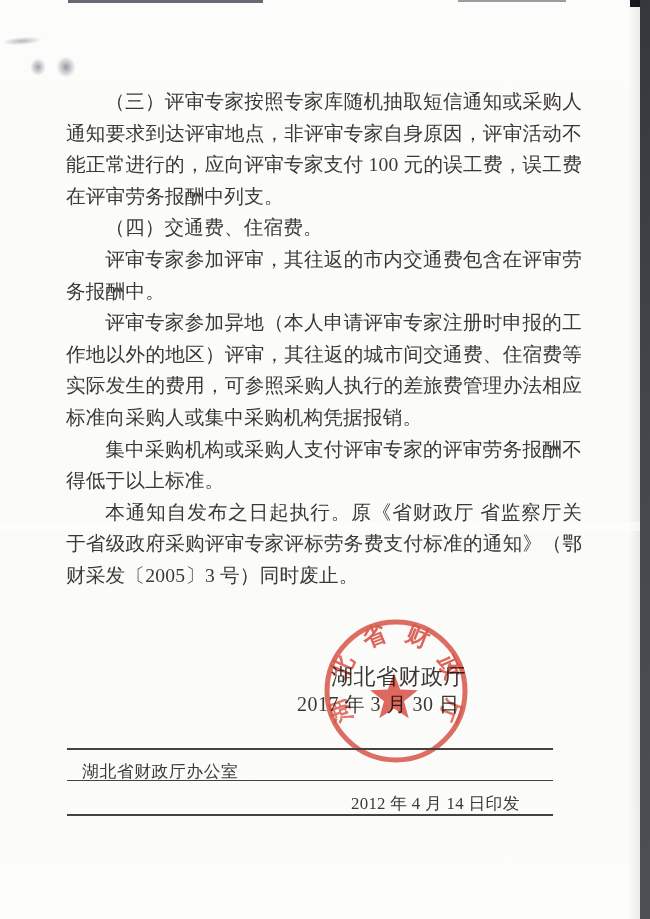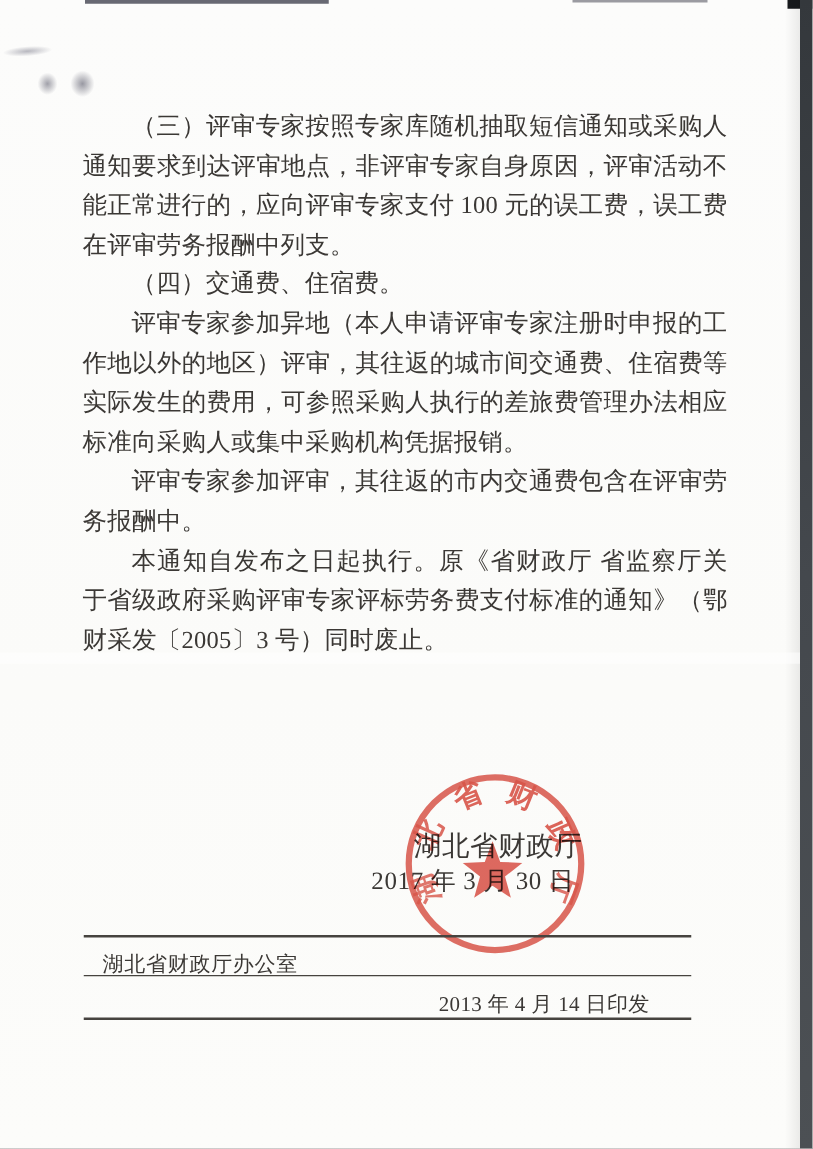--- a/index.html
+++ b/index.html
@@ -87,38 +87,39 @@
   <div class="right-band-fade"></div>
   <div class="right-band"></div>
   <div class="smudge1"></div>
   <div class="smudge2"></div>
   <div class="smudge3"></div>
   <div class="scan-band"></div>
 
   <div class="body-text">
     <p>（三）评审专家按照专家库随机抽取短信通知或采购人通知要求到达评审地点，非评审专家自身原因，评审活动不能正常进行的，应向评审专家支付 100 元的误工费，误工费在评审劳务报酬中列支。</p>
     <p>（四）交通费、住宿费。</p>
+    <p>评审专家参加评审，其往返的市内交通费包含在评审劳务报酬中。</p>
     <p>评审专家参加异地（本人申请评审专家注册时申报的工作地以外的地区）评审，其往返的城市间交通费、住宿费等实际发生的费用，可参照采购人执行的差旅费管理办法相应标准向采购人或集中采购机构凭据报销。</p>
-    <p>评审专家参加评审，其往返的市内交通费包含在评审劳务报酬中。</p>
+    <p>集中采购机构或采购人支付评审专家的评审劳务报酬不得低于以上标准。</p>
     <p>本通知自发布之日起执行。原《省财政厅 省监察厅关于省级政府采购评审专家评标劳务费支付标准的通知》（鄂财采发〔2005〕3 号）同时废止。</p>
   </div>
 
   <div class="sig-issuer">湖北省财政厅</div>
   <div class="sig-date">2017 年 3 月 30 日</div>
 
   <svg class="seal" viewBox="0 0 150 150">
     <circle cx="75" cy="75" r="69" fill="none" stroke="#d8473b" stroke-width="5" stroke-opacity="0.85"></circle>
     <polygon points="73,57 79.2,73.5 96.8,74.3 83,85.2 87.7,102.2 73,92.5 58.3,102.2 63,85.2 49.2,74.3 66.8,73.5" fill="#d8473b" fill-opacity="0.88"></polygon>
     <text transform="translate(27.1,92.4) rotate(-110)" fill-opacity="0.8">湖</text>
     <text transform="translate(28.4,54.3) rotate(-66)" fill-opacity="0.85">北</text>
     <text transform="translate(55.9,27.7) rotate(-22)" fill-opacity="0.9">省</text>
     <text transform="translate(94.1,27.7) rotate(22)" fill-opacity="0.9">财</text>
     <text transform="translate(121.6,54.3) rotate(66)" fill-opacity="0.9">政</text>
     <text transform="translate(122.9,92.4) rotate(110)" fill-opacity="0.82">厅</text>
   </svg>
 
   <div class="fline l1"></div>
   <div class="fline l2"></div>
   <div class="footer-office">湖北省财政厅办公室</div>
-  <div class="footer-print">2013 年 4 月 14 日印发</div>
+  <div class="footer-print">2012 年 4 月 14 日印发</div>
   <div class="fline l3"></div>
 
 </div>
 
 </body></html>

